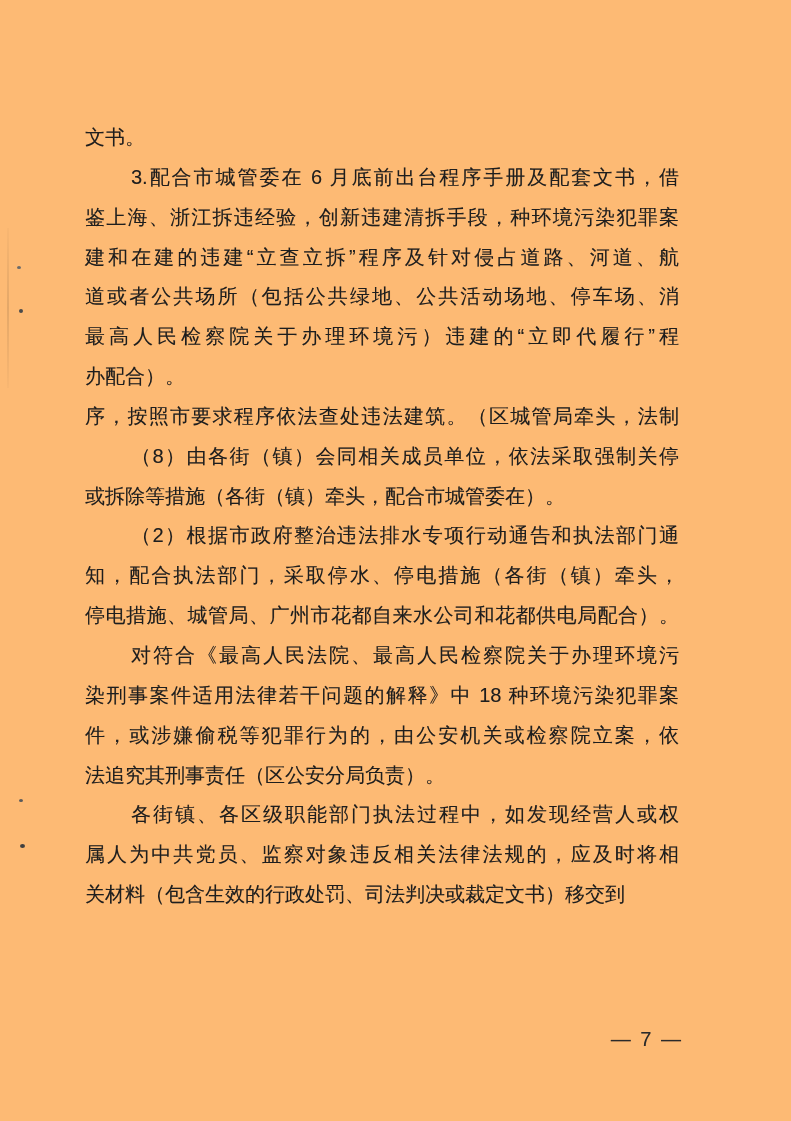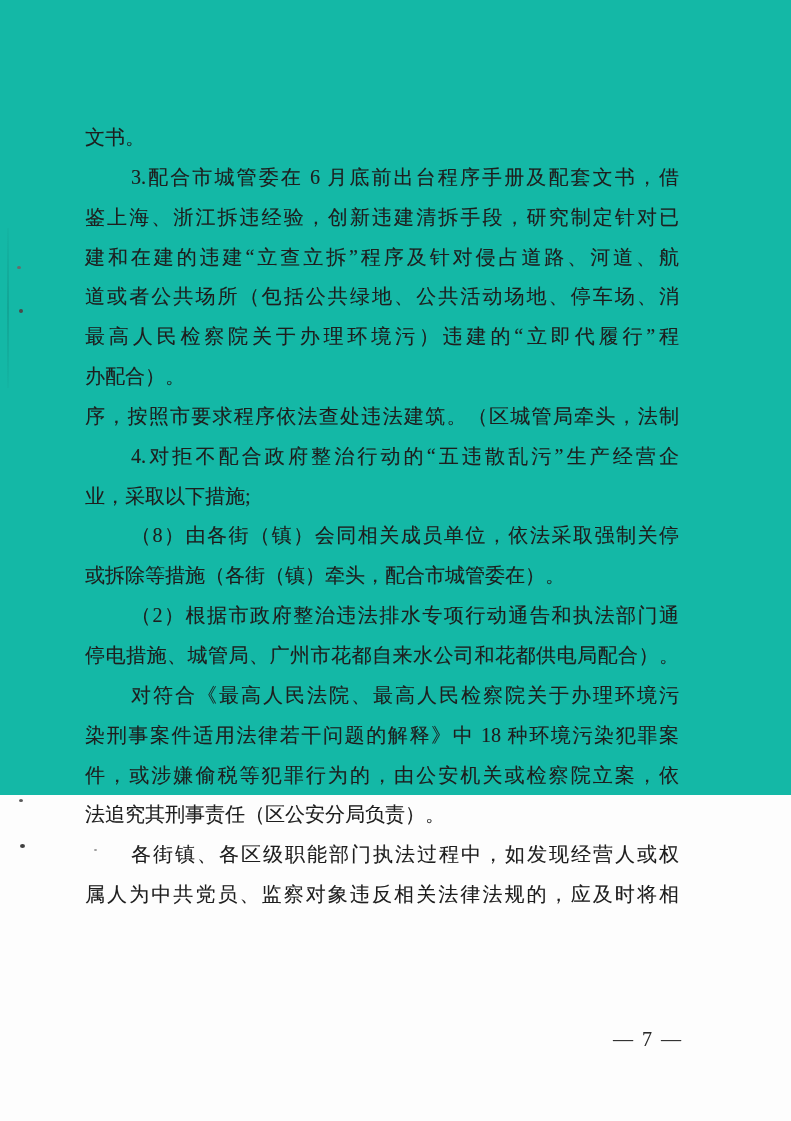--- a/index.html
+++ b/index.html
@@ -8,23 +8,23 @@
   }
   body {
     width: 791px;
     height: 1121px;
     background: #fdfdfd;
     overflow: hidden;
   }
   .page {
     position: relative;
     width: 791px;
-    height: 795px;
-    background: #14b8a6;
-    font-family: Liberation Serif, serif;
+    height: 1121px;
+    background: #fdba74;
+    font-family: Liberation Sans, sans-serif;
     color: #1e1e1e;
   }
   .text-block {
     position: absolute;
     left: 85px;
     top: 118px;
     width: 594px;
     font-size: 20px;
     line-height: 39.85px;
     text-shadow: 0.2px 0.2px 0 rgba(30,30,30,0.35);
@@ -80,45 +80,43 @@
   <div class="speck s3"></div>
   <div class="speck s4"></div>
   <div class="speck s5"></div>
 
   <div class="text-block">
       <div class="para">
         <div class="line">文书。</div>
       </div>
       <div class="para">
         <div class="line fill indent">3.配合市城管委在 6 月底前出台程序手册及配套文书，借</div>
-        <div class="line fill">鉴上海、浙江拆违经验，创新违建清拆手段，研究制定针对已</div>
+        <div class="line fill">鉴上海、浙江拆违经验，创新违建清拆手段，种环境污染犯罪案</div>
         <div class="line fill">建和在建的违建“立查立拆”程序及针对侵占道路、河道、航</div>
         <div class="line fill">道或者公共场所（包括公共绿地、公共活动场地、停车场、消</div>
         <div class="line fill">最高人民检察院关于办理环境污）违建的“立即代履行”程</div>
         <div class="line">办配合）。</div>
         <div class="line fill">序，按照市要求程序依法查处违法建筑。（区城管局牵头，法制</div>
       </div>
       <div class="para">
-        <div class="line fill indent">4.对拒不配合政府整治行动的“五违散乱污”生产经营企</div>
-        <div class="line">业，采取以下措施;</div>
-      </div>
-      <div class="para">
         <div class="line fill indent">（8）由各街（镇）会同相关成员单位，依法采取强制关停</div>
         <div class="line">或拆除等措施（各街（镇）牵头，配合市城管委在）。</div>
       </div>
       <div class="para">
         <div class="line fill indent">（2）根据市政府整治违法排水专项行动通告和执法部门通</div>
+        <div class="line fill">知，配合执法部门，采取停水、停电措施（各街（镇）牵头，</div>
         <div class="line fill">停电措施、城管局、广州市花都自来水公司和花都供电局配合）。</div>
       </div>
       <div class="para">
         <div class="line fill indent">对符合《最高人民法院、最高人民检察院关于办理环境污</div>
         <div class="line fill">染刑事案件适用法律若干问题的解释》中 18 种环境污染犯罪案</div>
         <div class="line fill">件，或涉嫌偷税等犯罪行为的，由公安机关或检察院立案，依</div>
         <div class="line">法追究其刑事责任（区公安分局负责）。</div>
       </div>
       <div class="para">
         <div class="line fill indent">各街镇、各区级职能部门执法过程中，如发现经营人或权</div>
         <div class="line fill">属人为中共党员、监察对象违反相关法律法规的，应及时将相</div>
+        <div class="line">关材料（包含生效的行政处罚、司法判决或裁定文书）移交到</div>
       </div>
     </div>
 
   <div class="page-footer">— 7 —</div>
 </div>
 
 </body></html>

